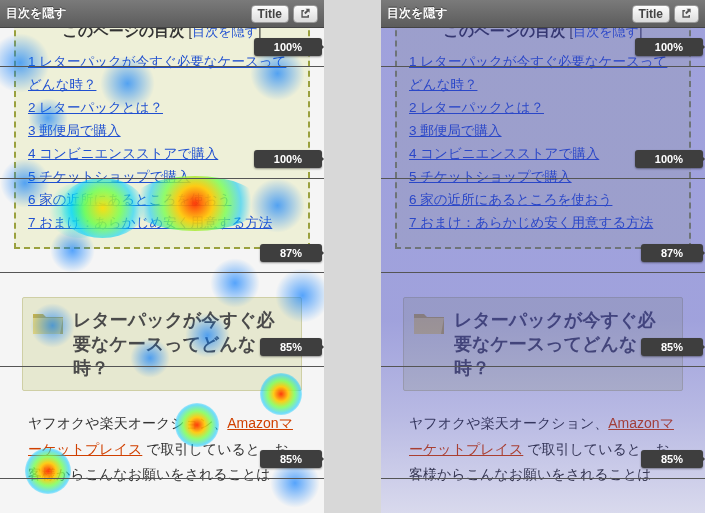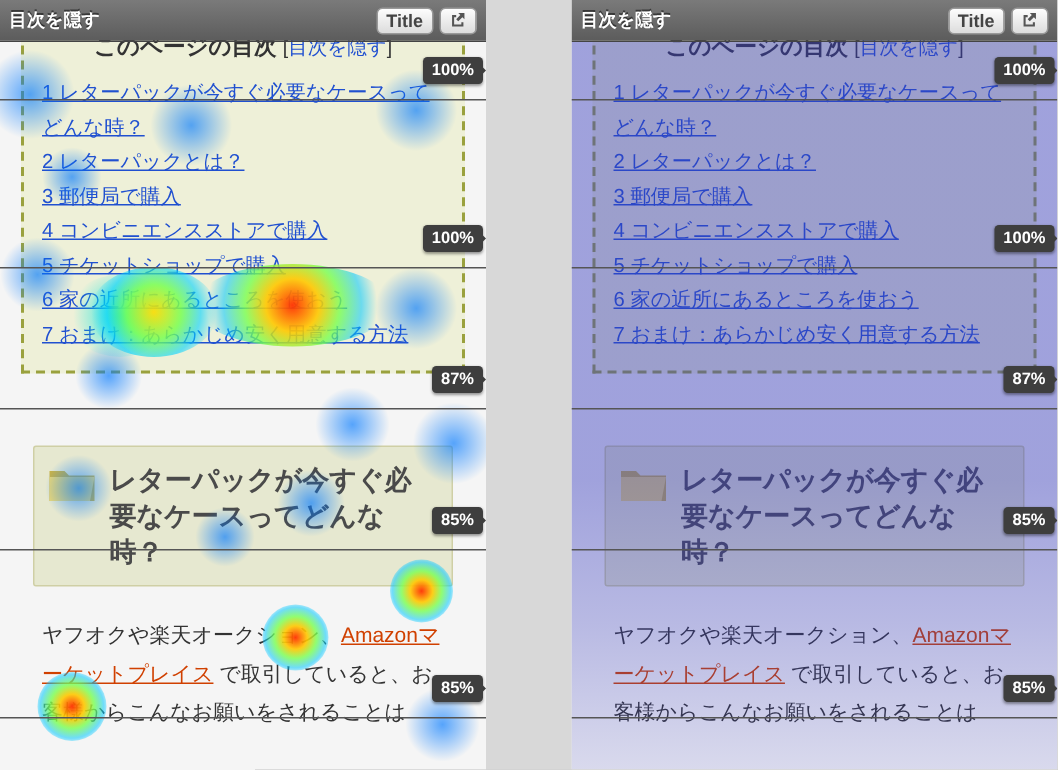--- a/index.html
+++ b/index.html
@@ -32,21 +32,21 @@
   .toc-title .hide a { color: #2050d0; text-decoration: none; }
   .toc ol { list-style: none; }
   .toc li { font-size: 13.5px; line-height: 1.7; }
   .toc li a { color: #2050d0; text-decoration: underline; }
   .heading-block { margin: 48px 8px 0 8px; background: #e6e8d0; border: 1px solid #cfcfa5; padding: 10px 12px 10px 50px; position: relative; border-radius: 2px; z-index: 10; }
   .heading-block .icon { position: absolute; left: 8px; top: 10px; width: 34px; height: 28px; }
   .heading-block h2 { font-size: 18px; font-weight: bold; color: #4a4a4a; line-height: 1.35; }
   .para { margin: 20px 14px 0 14px; font-size: 14px; line-height: 1.8; color: #333; position: relative; z-index: 10; }
   .para a { color: #d04000; text-decoration: underline; }
   
-  .marker { position: absolute; right: 2px; background: #3e3e3e; color: #fff; font-size: 11px; font-weight: bold; padding: 3px 6px; border-radius: 3px; z-index: 60; box-shadow: 0 1px 2px rgba(0,0,0,.4); }
+  .marker { position: absolute; right: 2px; background: #3e3e3e; color: #fff; font-size: 11px; font-weight: bold; padding: 3px 20px; border-radius: 3px; z-index: 60; box-shadow: 0 1px 2px rgba(0,0,0,.4); }
   .marker::after { content: ""; position: absolute; right: -6px; top: 50%; margin-top: -4px; border: 4px solid transparent; border-left-color: #3e3e3e; }
   .mline { position: absolute; left: 0; right: 0; border-top: 1px solid #555; z-index: 55; pointer-events: none; }
   
   .tint { position: absolute; inset: 28px 0 0 0; background: rgba(56,60,190,0.42); z-index: 40; pointer-events: none; }
   .tint.fade { background: linear-gradient(rgba(56,60,190,0.45), rgba(56,60,190,0.45) 60%, rgba(56,60,190,0.32) 80%, rgba(56,60,190,0.15)); }
   
   .heat { position: absolute; inset: 28px 0 0 0; z-index: 45; pointer-events: none; }
   .blob { position: absolute; border-radius: 50%; }
   .b-blue { background: radial-gradient(circle, rgba(0,120,255,0.65) 0%, rgba(0,120,255,0.0) 70%); }
   .b-cyan { background: radial-gradient(circle, rgba(0,230,220,0.85) 0%, rgba(0,230,220,0) 70%); }

